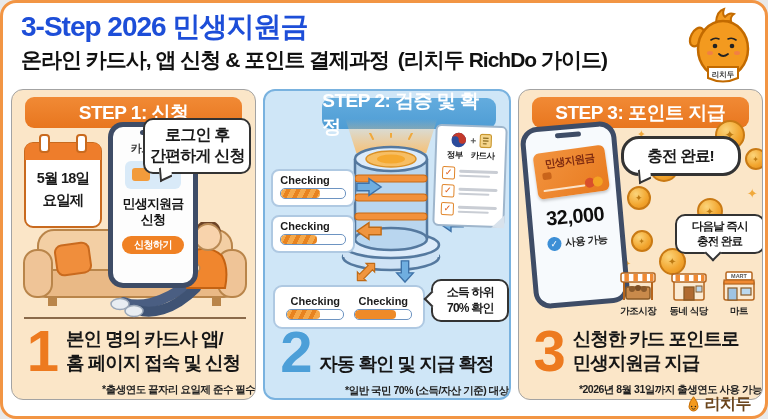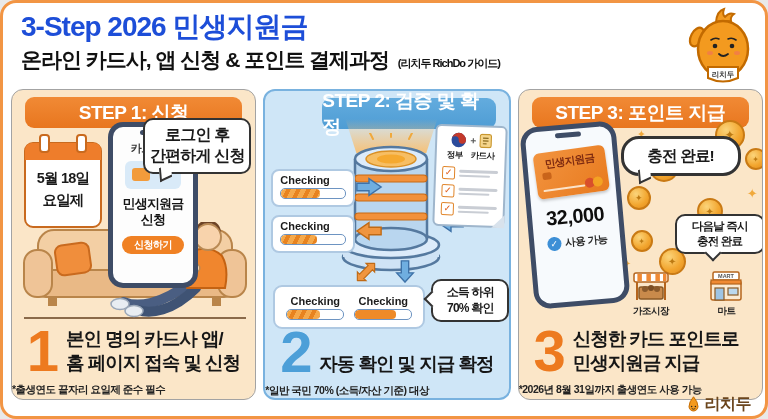--- a/index.html
+++ b/index.html
@@ -2,36 +2,36 @@
 <html><head>
 <meta charset="utf-8">
 <style>
   html,body{margin:0;padding:0;background:#e9e9e9;font-family:"Liberation Sans","DejaVu Sans",sans-serif;}
   .canvas{width:768px;height:419px;box-sizing:border-box;position:relative;background:#fff;
     border:3px solid #F29544;border-radius:16px;overflow:hidden;}
   
   .titleblock{position:absolute;left:18px;top:8px;white-space:nowrap;}
   .title{font-size:28px;font-weight:800;color:#1d4ed8;letter-spacing:-1px;line-height:1.15;}
   .subtitle{font-size:21px;font-weight:800;color:#111;letter-spacing:-1px;margin-top:3px;}
-  .subtitle .note{font-size:11px;font-weight:700;margin-left:4px;}
+  .subtitle .note{font-size:21px;font-weight:700;margin-left:4px;}
   .mascot{position:absolute;right:8px;top:4px;width:72px;height:78px;}
   
   .panels{position:absolute;left:8px;top:86px;width:752px;height:311px;display:flex;gap:7px;}
   .panel{flex:1;border-radius:12px;position:relative;overflow:hidden;box-sizing:border-box;}
   .panel.orange{background:#FBE6C8;border:1px solid #a3a3a3;}
   .panel.blue{background:#CFE6F7;border:2px solid #79B2DF;}
   .step-pill{position:absolute;top:7px;left:13px;right:13px;height:31px;border-radius:9px;
     display:flex;align-items:center;justify-content:center;color:#fff;font-size:19px;font-weight:800;letter-spacing:-0.5px;}
   .pill-orange{background:linear-gradient(#F18A35,#E8761F);}
   .pill-blue{background:linear-gradient(#63ACDE,#4E9CD4);margin-left:44px;}
   .caption{position:absolute;left:8px;top:234px;right:2px;display:flex;align-items:flex-start;z-index:6;}
   .num{font-size:58px;font-weight:800;line-height:54px;width:46px;text-align:center;flex:none;}
   .num.o{color:#ED7A1F;} .num.b{color:#4C9FD8;}
   .cap-lines{font-size:18.5px;font-weight:800;line-height:1.28;color:#161616;letter-spacing:-1px;padding-top:3px;}
-  .footnote{position:absolute;top:293px;left:0;right:0;text-align:left;font-size:10.5px;font-weight:700;
+  .footnote{position:absolute;top:293px;left:0;right:0;text-align:right;font-size:10.5px;font-weight:700;
     color:#222;letter-spacing:-0.5px;z-index:6;}
   
   .bubble{position:absolute;background:#fff;border:2.5px solid #333;border-radius:10px;
     text-align:center;font-weight:800;color:#1a1a1a;z-index:5;}
   .tail-dl{position:absolute;width:11px;height:11px;background:#fff;border-left:2.5px solid #333;
     border-bottom:2.5px solid #333;bottom:-7.5px;left:14px;transform:rotate(-25deg) skewX(-20deg);}
   .tail-l{position:absolute;width:10px;height:10px;background:#fff;border-left:2.5px solid #333;
     border-bottom:2.5px solid #333;left:-7px;top:12px;transform:rotate(45deg);}
   
   .calendar{position:absolute;left:12px;top:52px;width:74px;height:82px;background:#fff;
@@ -404,20 +404,33 @@
             <rect x="3" y="3" width="34" height="9" rx="2" fill="#fff" stroke="#B5651D" stroke-width="1.5"></rect>
             <rect x="6.4" y="4" width="4.5" height="7" fill="#F08A33"></rect>
               <rect x="15.4" y="4" width="4.5" height="7" fill="#F08A33"></rect>
             <rect x="24.4" y="4" width="4.5" height="7" fill="#F08A33"></rect>
               <rect x="32" y="4" width="3.5" height="7" fill="#F08A33"></rect>
           </svg>
           <div class="lbl">가조시장</div>
         </div>
         <div class="shop">
           <svg width="42" height="34" viewBox="0 0 40 34">
+            <rect x="5" y="9" width="30" height="21" rx="2" fill="#FBEAD2" stroke="#B5651D" stroke-width="1.5"></rect>
+            <rect x="3" y="4" width="34" height="8" rx="2" fill="#fff" stroke="#B5651D" stroke-width="1.5"></rect>
+            <rect x="6.5" y="5" width="4.5" height="6" fill="#F08A33"></rect>
+              <rect x="15.5" y="5" width="4.5" height="6" fill="#F08A33"></rect>
+            <rect x="24.5" y="5" width="4.5" height="6" fill="#F08A33"></rect>
+              <rect x="32" y="5" width="3.5" height="6" fill="#F08A33"></rect>
+            <rect x="15" y="17" width="10" height="13" fill="#B06A30" stroke="#8A5A26" stroke-width="1.3"></rect>
+            <rect x="27" y="16" width="6" height="6" fill="#BBD8EE" stroke="#8A5A26" stroke-width="1"></rect>
+          </svg>
+          <div class="lbl">동네 식당</div>
+        </div>
+        <div class="shop">
+          <svg width="42" height="34" viewBox="0 0 40 34">
             <rect x="5" y="11" width="30" height="19" rx="2" fill="#FBEAD2" stroke="#B5651D" stroke-width="1.5"></rect>
             <rect x="7" y="2" width="26" height="8" rx="1.5" fill="#fff" stroke="#B5651D" stroke-width="1.5"></rect>
             <text x="20" y="8.3" font-size="5.5" font-weight="bold" fill="#555" text-anchor="middle">MART</text>
             <rect x="5" y="10" width="30" height="4" fill="#F08A33" stroke="#B5651D" stroke-width="1.2"></rect>
             <rect x="9" y="18" width="9" height="12" fill="#9EC4E4" stroke="#8A5A26" stroke-width="1.2"></rect>
             <rect x="22" y="18" width="10" height="7" fill="#BBD8EE" stroke="#8A5A26" stroke-width="1.2"></rect>
           </svg>
           <div class="lbl">마트</div>
         </div>
       </div>

